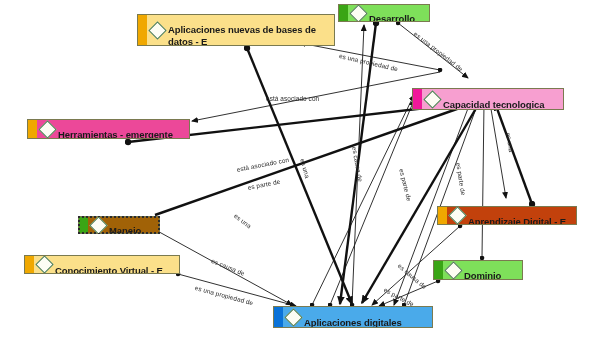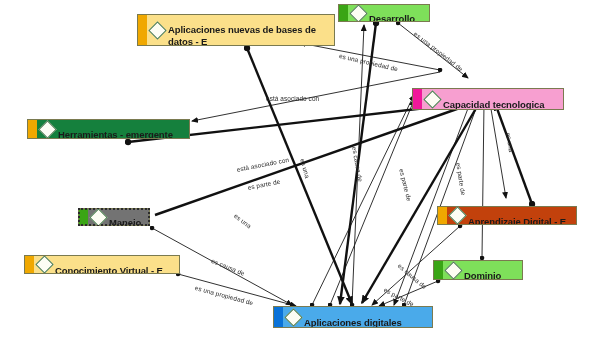--- a/index.html
+++ b/index.html
@@ -147,29 +147,29 @@
   </div>
 
   <div class="node" style="left:412px;top:88px;width:152px;height:22px;background:#f79fd0;">
     <div class="bar" style="background:#f0189a;"></div>
     <div class="body">
       <span class="diamond"></span>
       <span class="lbl">Capacidad tecnologica</span>
     </div>
   </div>
 
-  <div class="node" style="left:27px;top:119px;width:163px;height:20px;background:#15803d;">
+  <div class="node" style="left:27px;top:119px;width:163px;height:20px;background:#ec4899;">
     <div class="bar" style="background:#f0a800;"></div>
     <div class="body">
       <span class="diamond"></span>
       <span class="lbl">Herramientas - emergente</span>
     </div>
   </div>
 
-  <div class="node selected" style="left:78px;top:208px;width:72px;height:18px;background:#737373;">
+  <div class="node selected" style="left:78px;top:216px;width:82px;height:18px;background:#a16207;">
     <div class="bar" style="background:#3aa515;"></div>
     <div class="body">
       <span class="diamond"></span>
       <span class="lbl">Manejo</span>
     </div>
   </div>
 
   <div class="node" style="left:437px;top:206px;width:140px;height:19px;background:#c2410c;">
     <div class="bar" style="background:#f0a800;"></div>
     <div class="body">

